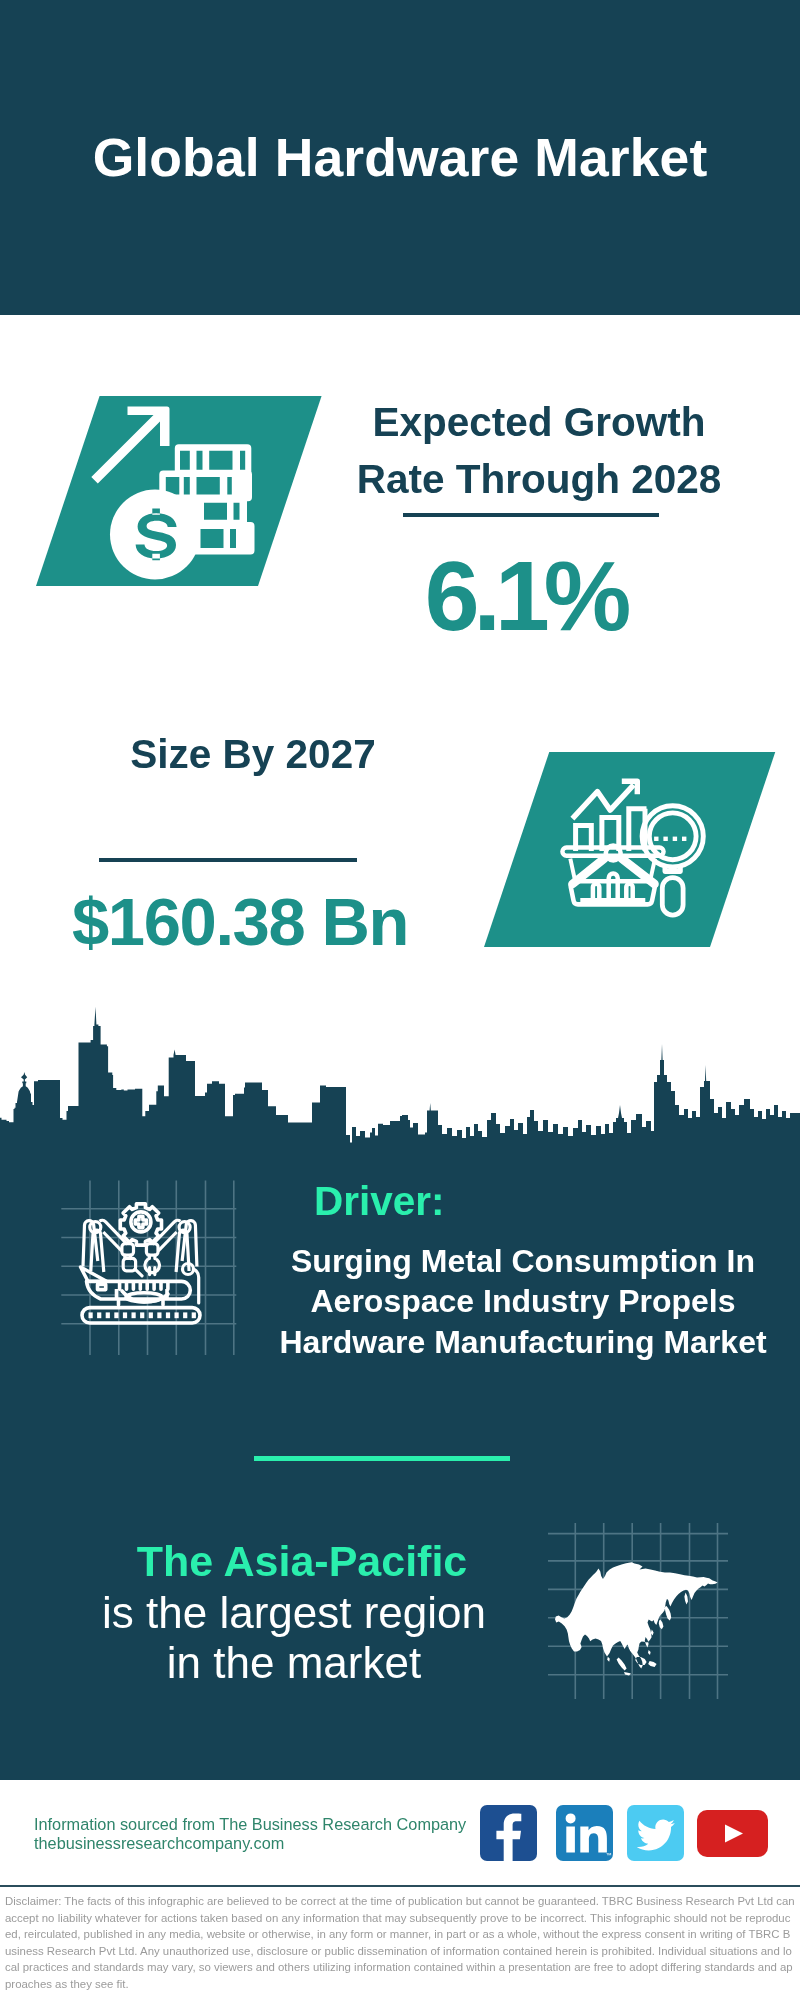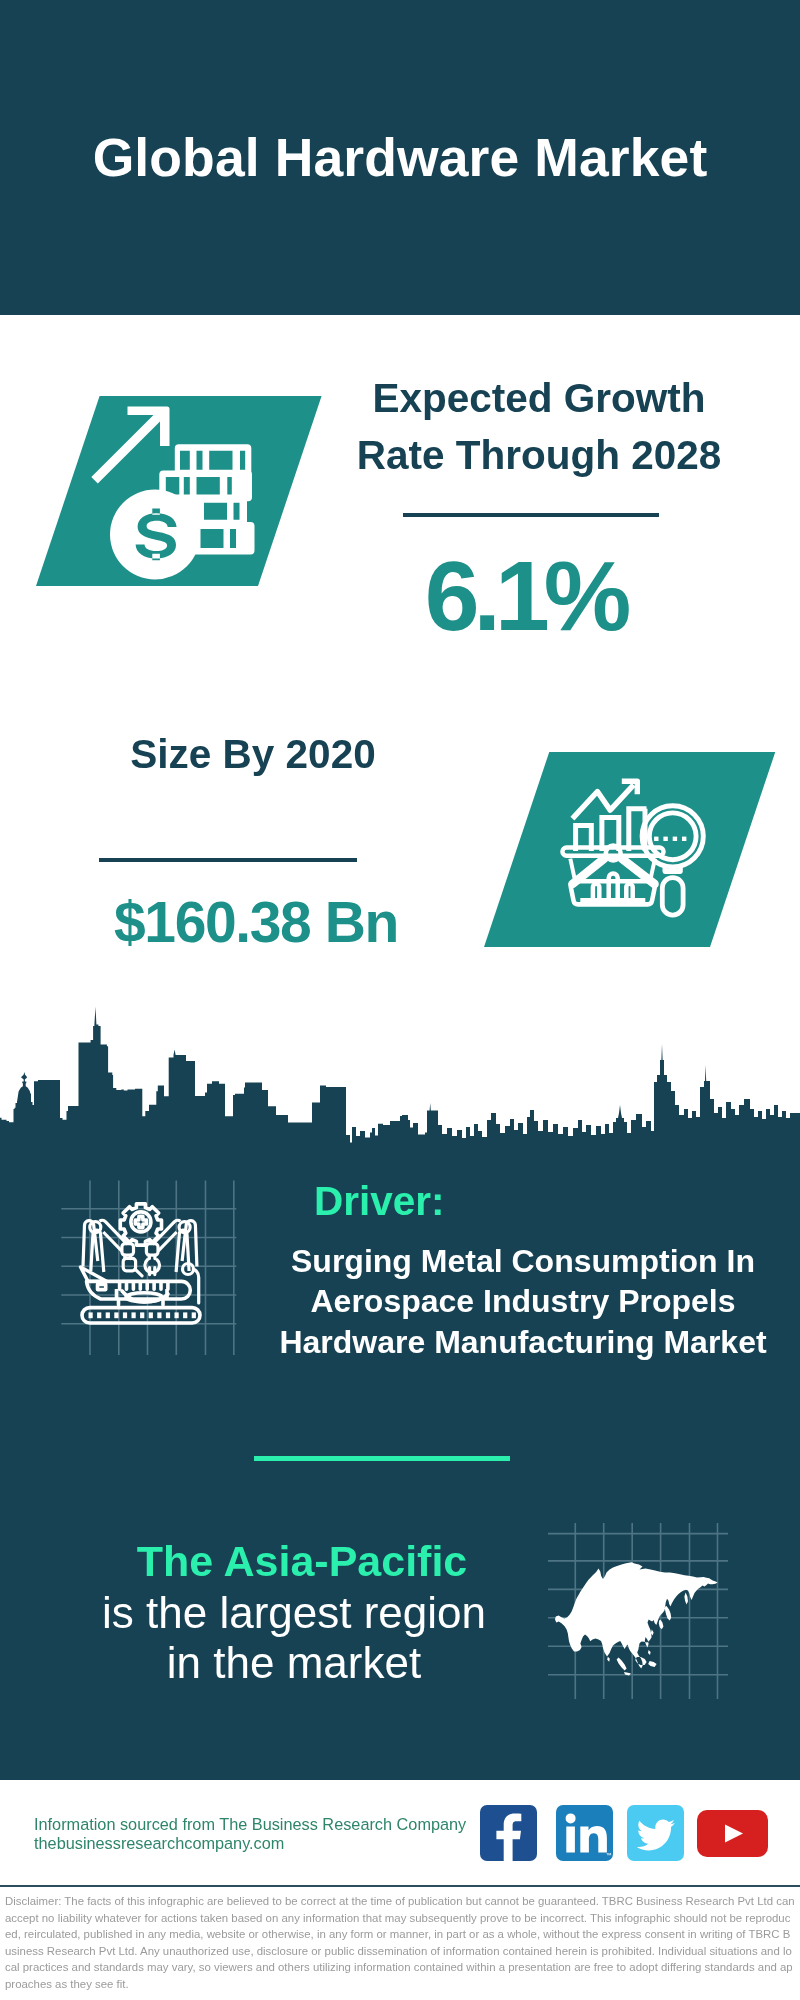--- a/index.html
+++ b/index.html
@@ -12,28 +12,28 @@
   .header h1{position:absolute;left:0;top:133px;width:800px;margin:0;
       text-align:center;color:#ffffff;font-size:53.5px;font-weight:bold;
       line-height:50px;letter-spacing:0.1px;}
 
   
   .stat-title{color:#164254;font-size:40.5px;font-weight:bold;line-height:57px;text-align:center;}
   .stat-rule{height:4px;background:#164254;}
   .stat-value{color:#1d9089;font-weight:bold;text-align:center;}
 
   
-  .b1-title{position:absolute;left:339px;top:370px;width:400px;}
+  .b1-title{position:absolute;left:339px;top:394px;width:400px;}
   .b1-rule{position:absolute;left:403px;top:513px;width:256px;}
   .b1-value{position:absolute;left:325px;top:548px;width:400px;font-size:98.5px;line-height:96px;letter-spacing:-6px;}
 
   
   .b2-title{position:absolute;left:53px;top:726px;width:400px;}
   .b2-rule{position:absolute;left:99px;top:858px;width:258px;}
-  .b2-value{position:absolute;left:56px;top:874px;width:400px;font-size:57px;line-height:96px;letter-spacing:-1.4px;}
+  .b2-value{position:absolute;left:40px;top:874px;width:400px;font-size:67px;line-height:96px;letter-spacing:-1.4px;}
 
   
   .para{position:absolute;background:#1d9089;}
   .para1{left:36px;top:396px;width:222px;height:190px;
          transform:skewX(-18.5deg);transform-origin:bottom left;}
   .para2{left:484px;top:752px;width:226px;height:195px;
          transform:skewX(-18.5deg);transform-origin:bottom left;}
   .icon1{position:absolute;left:88px;top:398px;width:192px;height:186px;}
   .icon2{position:absolute;left:556px;top:768px;width:166px;height:166px;}
 
@@ -137,21 +137,21 @@
       <path d="M626.3,900 v-13 a3.2 3.2 0 0 1 6.4 0 v13" stroke-width="4.5"></path>
     </g>
     <g fill="#ffffff" stroke="none">
       <rect x="654.1" y="836.6" width="4.4" height="4.4"></rect>
       <rect x="663.4" y="836.6" width="4.4" height="4.4"></rect>
       <rect x="672.7" y="836.6" width="4.4" height="4.4"></rect>
       <rect x="682" y="836.6" width="4.4" height="4.4"></rect>
     </g>
   </svg>
   <div class="stat-title b2-title">
-      <div>Size By 2020</div>
+      <div>Size By 2027</div>
     </div>
   <div class="stat-rule b2-rule"></div>
   <div class="stat-value b2-value">$160.38 Bn</div>
 
   <div class="dark"></div>
   <svg class="skyline" viewBox="0 0 800 145" preserveAspectRatio="none">
       <path fill="#164254" d="M0,145 L0,112.8 L1.5,112.8 L1.5,114.7 L6.5,114.7 L6.5,116 L9,116 L9,117.2 L13.5,117.2 L13.5,104 L14.5,104 L14.5,102.8 L15.5,102.8 L15.5,98 L17,98 L17,97 L18.4,87.8 C18.4,85.5 20.3,84.2 20.8,82.8 L22.9,81.2 L22.9,78.2 L22.3,78.2 L22.3,76.4 L23.7,76.4 L23.7,74.6 L21,72.2 L23.6,69.7 L24.35,67 L25.1,69.7 L27.2,72.2 L24.9,74.6 L24.9,76.4 L26.3,76.4 L26.3,78.2 L25.7,78.2 L25.7,81.2 L27.8,82.8 C28.3,84.2 30.2,85.5 30.2,87.8 L30.2,88.5 L31,88.5 L31,97 L32.5,97 L32.5,100 L34,100 L34,76.3 L38,76.3 L38,75 L60,75 L60,113 L62.5,113 L62.5,114.8 L66.5,114.8 L66.5,106 L68,106 L68,101 L78.5,101 L78.5,37.5 L90.6,37.5 L90.6,35 L93.1,35 L93.1,21 L94.4,21 L94.4,19.4 L95.5,1.7 L96.4,19.4 L98.4,19.4 L98.4,21 L100.6,21 L100.6,39.4 L106.9,39.4 L106.9,41.3 L108.1,41.3 L108.1,67.5 L112.3,67.5 L112.3,70 L113.1,70 L113.1,83.1 L116.3,83.1 L116.3,85 L121.3,85 L121.3,84.4 L123.8,84.4 L123.8,85.6 L127.5,85.6 L127.5,84.4 L135,84.4 L135,83.8 L142.3,83.8 L142.3,111.3 L145.3,111.3 L145.3,106 L149,106 L149,99.8 L156.3,99.8 L156.3,86.3 L157.8,86.3 L157.8,80.6 L164,80.6 L164,91.3 L168.7,91.3 L168.7,52.5 L173.5,52.5 L173.5,50 L174.6,44.5 L175.6,50 L186,50 L186,56 L195,56 L195,91 L205,91 L205,87.5 L207,87.5 L207,78.8 L212,78.8 L212,76.3 L219,76.3 L219,78.8 L225,78.8 L225,111.3 L233,111.3 L233,90 L235,90 L235,88.8 L244,88.8 L244,82.5 L245,82.5 L245,77.5 L262,77.5 L262,85 L268,85 L268,101.3 L276,101.3 L276,110 L288,110 L288,117.5 L312,117.5 L312,97.5 L320,97.5 L320,80.5 L326,80.5 L326,82 L346,82 L346,130 L350,130 L350,137.5 L352,137.5 L352,122 L356,122 L356,131 L360,131 L360,126 L365,126 L365,132.5 L370,132.5 L370,127.5 L372,127.5 L372,123 L375,123 L375,130.5 L378,130.5 L378,118.8 L383,118.8 L383,120 L390,120 L390,116 L400,116 L400,111 L402,111 L402,110 L408,110 L408,115 L410,115 L410,122.5 L413,122.5 L413,118 L418,118 L418,129.5 L425,129.5 L425,127.5 L427,127.5 L427,105.5 L429.6,105.5 L430.2,98 L430.8,105.5 L438,105.5 L438,120 L442,120 L442,129 L447,129 L447,123 L452,123 L452,131 L457,131 L457,125 L462,125 L462,133 L466,133 L466,122 L470,122 L470,131 L474,131 L474,119 L478,119 L478,126 L482,126 L482,132 L487,132 L487,115 L491,115 L491,108 L496,108 L496,119 L500,119 L500,128 L505,128 L505,121 L510,121 L510,114 L514,114 L514,125 L518,125 L518,118 L523,118 L523,129 L527,129 L527,112 L530,112 L530,105 L534,105 L534,116 L538,116 L538,126 L543,126 L543,115 L548,115 L548,127 L553,127 L553,119 L558,119 L558,129 L563,129 L563,122 L568,122 L568,131 L573,131 L573,123 L578,123 L578,115 L582,115 L582,127 L586,127 L586,120 L591,120 L591,130 L596,130 L596,121 L601,121 L601,129 L605,129 L605,119 L609,119 L609,128 L613,128 L613,117 L616,117 L616,113 L618,113 L619,108 L620,100 L621,108 L622,113 L624,113 L624,117 L627,117 L627,128 L631,128 L631,115 L636,115 L636,109 L642,109 L642,122 L646,122 L646,116 L651,116 L651,126 L654,126 L654,77 L657,77 L657,70 L660,70 L660,55 L661.4,55 L662,39 L662.6,55 L664,55 L664,70 L667,70 L667,77 L671,77 L671,86 L675,86 L675,100 L679,100 L679,110 L684,110 L684,104 L688,104 L688,113 L692,113 L692,106 L696,106 L696,112 L700,112 L700,82 L704,82 L704,76 L705,76 L705.5,60 L706.2,76 L710,76 L710,94 L714,94 L714,108 L718,108 L718,102 L722,102 L722,113 L726,113 L726,97 L731,97 L731,104 L735,104 L735,110 L739,110 L739,100 L744,100 L744,94 L750,94 L750,104 L754,104 L754,112 L758,112 L758,106 L762,106 L762,114 L766,114 L766,104 L770,104 L770,110 L774,110 L774,100 L778,100 L778,112 L782,112 L782,106 L786,106 L786,113 L790,113 L790,108 L800,108 L800,145 Z"></path>
     </svg>
 
   <svg class="driver-icon" viewBox="58 1178 180 180">

